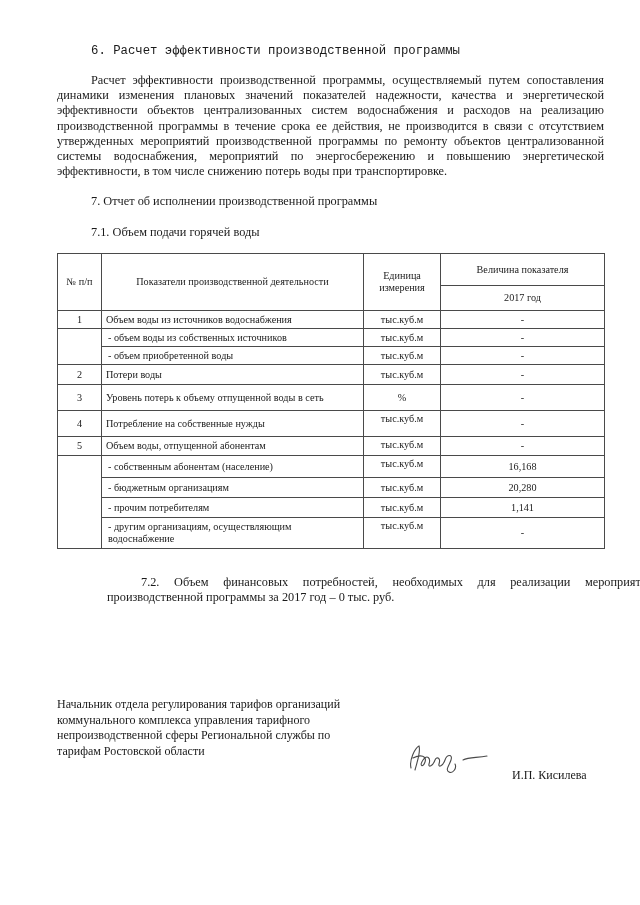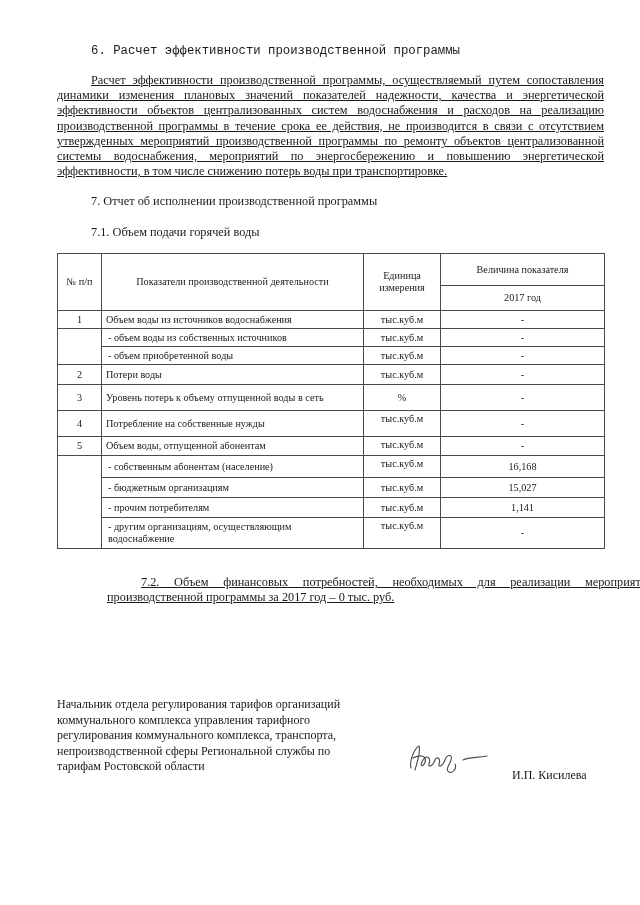--- a/index.html
+++ b/index.html
@@ -4,21 +4,21 @@
 <style>
   html, body { margin: 0; padding: 0; background: #ffffff; }
   body {
     width: 640px; height: 905px; position: relative; overflow: hidden;
     font-family: "Liberation Serif", "DejaVu Serif", serif;
     color: #1a1a1a;
   }
   .abs { position: absolute; }
   .p { font-size: 12.3px; line-height: 15.2px; }
   .heading { font-size: 12.3px; }
-  .justify { text-align: justify; text-align-last: left; text-decoration: underline; }
+  .justify { text-align: justify; text-align-last: left; }
   .indent { text-indent: 34px; }
 
   table.tbl {
     position: absolute; left: 57px; top: 253px; width: 547px;
     border-collapse: collapse; table-layout: fixed;
     font-size: 10.2px; line-height: 12px;
   }
   table.tbl td {
     border: 1px solid #4a4a4a; padding: 0 4px; vertical-align: middle;
     overflow: hidden;
@@ -103,41 +103,40 @@
   </tr>
   <tr style="height:22px">
     <td rowspan="4" class="c"></td>
     <td class="l sub"> - собственным абонентам (население)</td>
     <td class="c unit-top">тыс.куб.м</td>
     <td class="c">16,168</td>
   </tr>
   <tr style="height:20px">
     <td class="l sub"> - бюджетным организациям</td>
     <td class="c">тыс.куб.м</td>
-    <td class="c">15,027</td>
+    <td class="c">20,280</td>
   </tr>
   <tr style="height:20px">
     <td class="l sub"> - прочим потребителям</td>
     <td class="c">тыс.куб.м</td>
     <td class="c">1,141</td>
   </tr>
   <tr style="height:31px">
     <td class="l sub"> - другим организациям, осуществляющим водоснабжение</td>
     <td class="c unit-top">тыс.куб.м</td>
     <td class="c">-</td>
   </tr>
 </tbody>
   </table>
 
 <div class="abs p justify indent" style="left:66px; top:575px; width:547px;margin-left:41px;">7.2. Объем финансовых потребностей, необходимых для реализации мероприятий производственной программы  за 2017 год – 0 тыс. руб.</div>
 
 <div class="abs sig-block" style="left:57px; top:697px; width:300px;">
   <div>Начальник отдела регулирования тарифов организаций</div>
   <div>коммунального комплекса управления тарифного</div>
-  <div>регулирования коммунального комплекса, транспорта,</div>
   <div>непроизводственной сферы Региональной службы по</div>
   <div>тарифам Ростовской области</div>
 </div>
 
 <div class="abs signature" style="left:405px; top:738px;">
   <svg width="95" height="40" viewBox="0 0 95 40">
     <path d="M6 30 C 4 22, 10 10, 14 8 C 16 14, 12 24, 10 32 M8 20 C 16 16, 22 18, 20 24 C 18 30, 14 28, 18 22 C 22 16, 26 20, 24 26 C 23 30, 28 28, 30 22 C 32 18, 36 20, 34 26 C 33 30, 38 28, 40 22 C 42 16, 48 16, 46 22 C 44 28, 40 32, 44 34 C 48 36, 52 30, 50 26" fill="none" stroke="#4a4a4a" stroke-width="1.1" stroke-linecap="round"></path>
     <path d="M58 22 C 64 19, 72 20, 82 18" fill="none" stroke="#4a4a4a" stroke-width="1.1" stroke-linecap="round"></path>
   </svg>
 </div>

